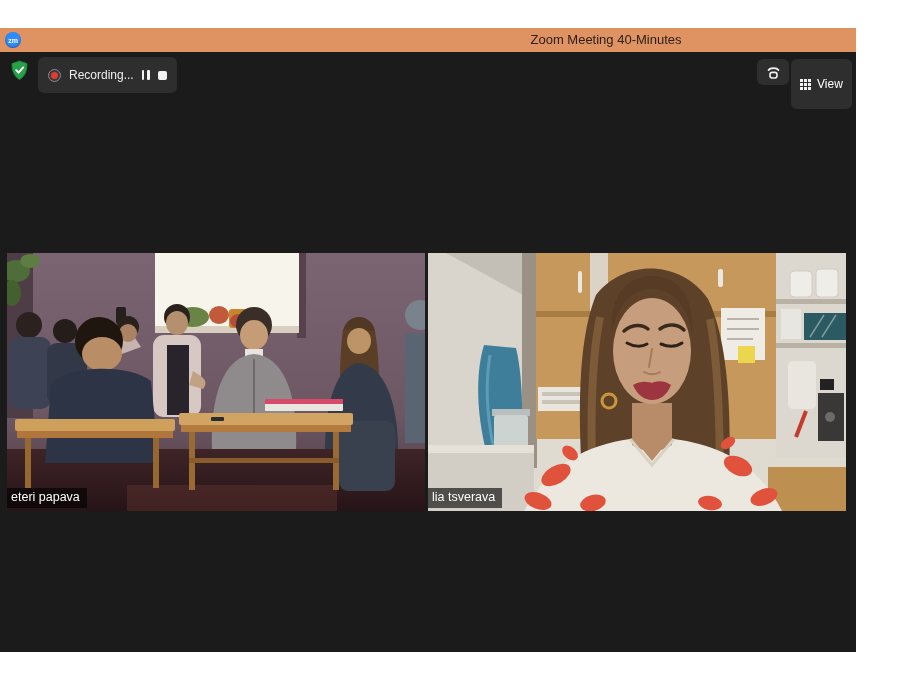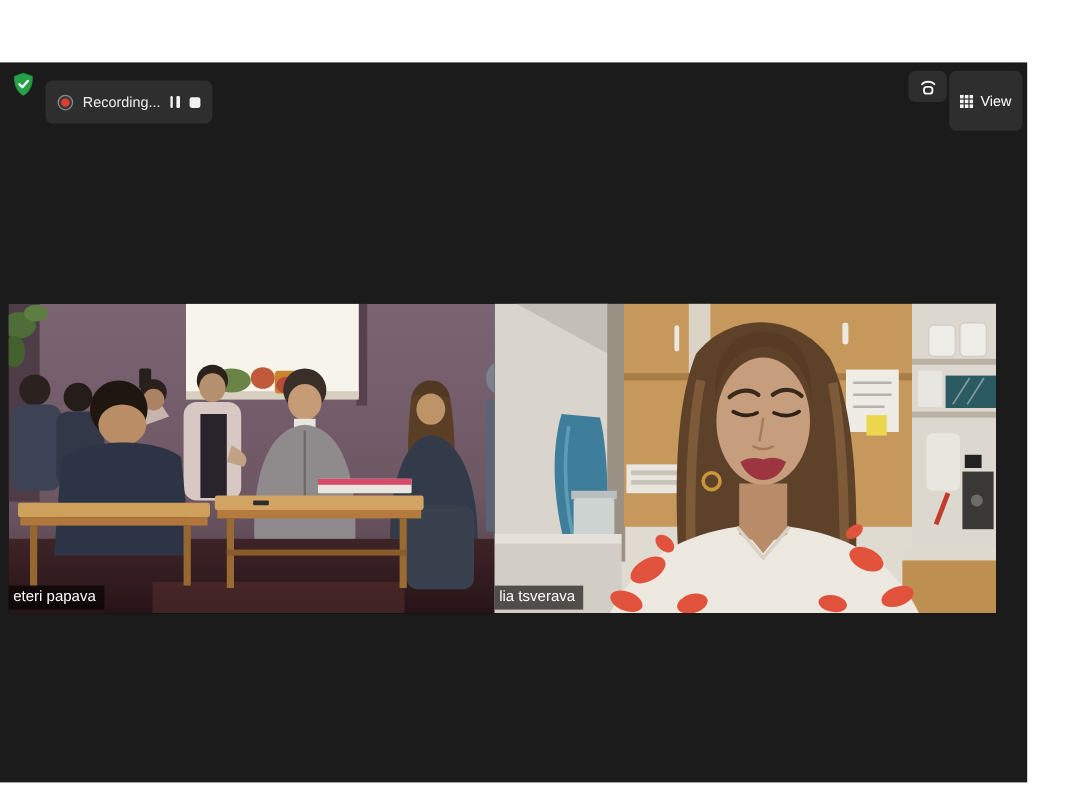--- a/index.html
+++ b/index.html
@@ -20,48 +20,52 @@
     position:absolute;left:606px;top:4px;transform:translateX(-50%);
     font-size:13px;color:#2e2218;white-space:nowrap;
   }
   
   .content{position:absolute;left:0;top:24px;width:856px;height:600px;background:#1b1b1b;}
   .pill{
     position:absolute;background:#2e2e2e;border-radius:6px;color:#ededed;
     display:flex;align-items:center;font-size:12px;
   }
   .shield-btn{position:absolute;left:10px;top:8px;width:19px;height:21px;cursor:pointer;}
-  .rec-pill{left:38px;top:15px;height:36px;padding:0 10px;gap:8px;}
+  .rec-pill{left:38px;top:5px;height:36px;padding:0 10px;gap:8px;}
   .rec-dot{
     width:13px;height:13px;border-radius:50%;background:#3a3a3a;border:1px solid #8a8a8a;
     display:flex;align-items:center;justify-content:center;box-sizing:border-box;
   }
   .rec-dot::after{content:"";width:7px;height:7px;border-radius:50%;background:#e03c31;}
   .icon-btn{background:none;border:none;padding:0;display:flex;align-items:center;cursor:pointer;}
   .pause-icon{display:inline-flex;gap:3px;}
   .pause-icon i{display:block;width:2.5px;height:10px;background:#f2f2f2;border-radius:1px;}
   .stop-icon{display:block;width:9px;height:9px;background:#f2f2f2;border-radius:2px;}
   .time-pill{left:345px;top:8px;height:24px;padding:0 12px;color:#efefef;}
   .cast-pill{left:757px;top:7px;width:32px;height:26px;justify-content:center;cursor:pointer;}
   .view-pill{left:791px;top:7px;height:26px;padding:12px 9px;gap:6px;cursor:pointer;color:#fff;}
   
   .tile{position:absolute;top:201px;width:418px;height:258px;background:#000;overflow:hidden;}
   .tile.left{left:7px;}
-  .tile.right{left:412px;}
+  .tile.right{left:428px;}
   .tile svg{display:block;width:100%;height:100%;}
   .name-tag{
     position:absolute;left:0;bottom:3px;background:rgba(0,0,0,0.62);color:#fefefe;
     font-size:12.5px;padding:2px 7px 3px 4px;line-height:15px;
   }
 </style>
 </head>
 <body>
 
 <div class="window">
 
+  <div class="titlebar">
+    <div class="zm-logo">zm</div>
+    <div class="win-title">Zoom Meeting 40-Minutes</div>
+  </div>
 
   <div class="content">
 
     <div class="shield-btn">
       <svg viewBox="0 0 19 21">
         <path d="M9.5 1 L17 3.6 C17 10.5 15.3 16.3 9.5 19.5 C3.7 16.3 2 10.5 2 3.6 Z" fill="#27a04a" stroke="#1d8a3c" stroke-width="0.8"></path>
         <path d="M6.2 10.2 L8.6 12.7 L13.2 7.4" stroke="#ffffff" stroke-width="1.9" fill="none" stroke-linecap="round" stroke-linejoin="round"></path>
       </svg>
     </div>
 

